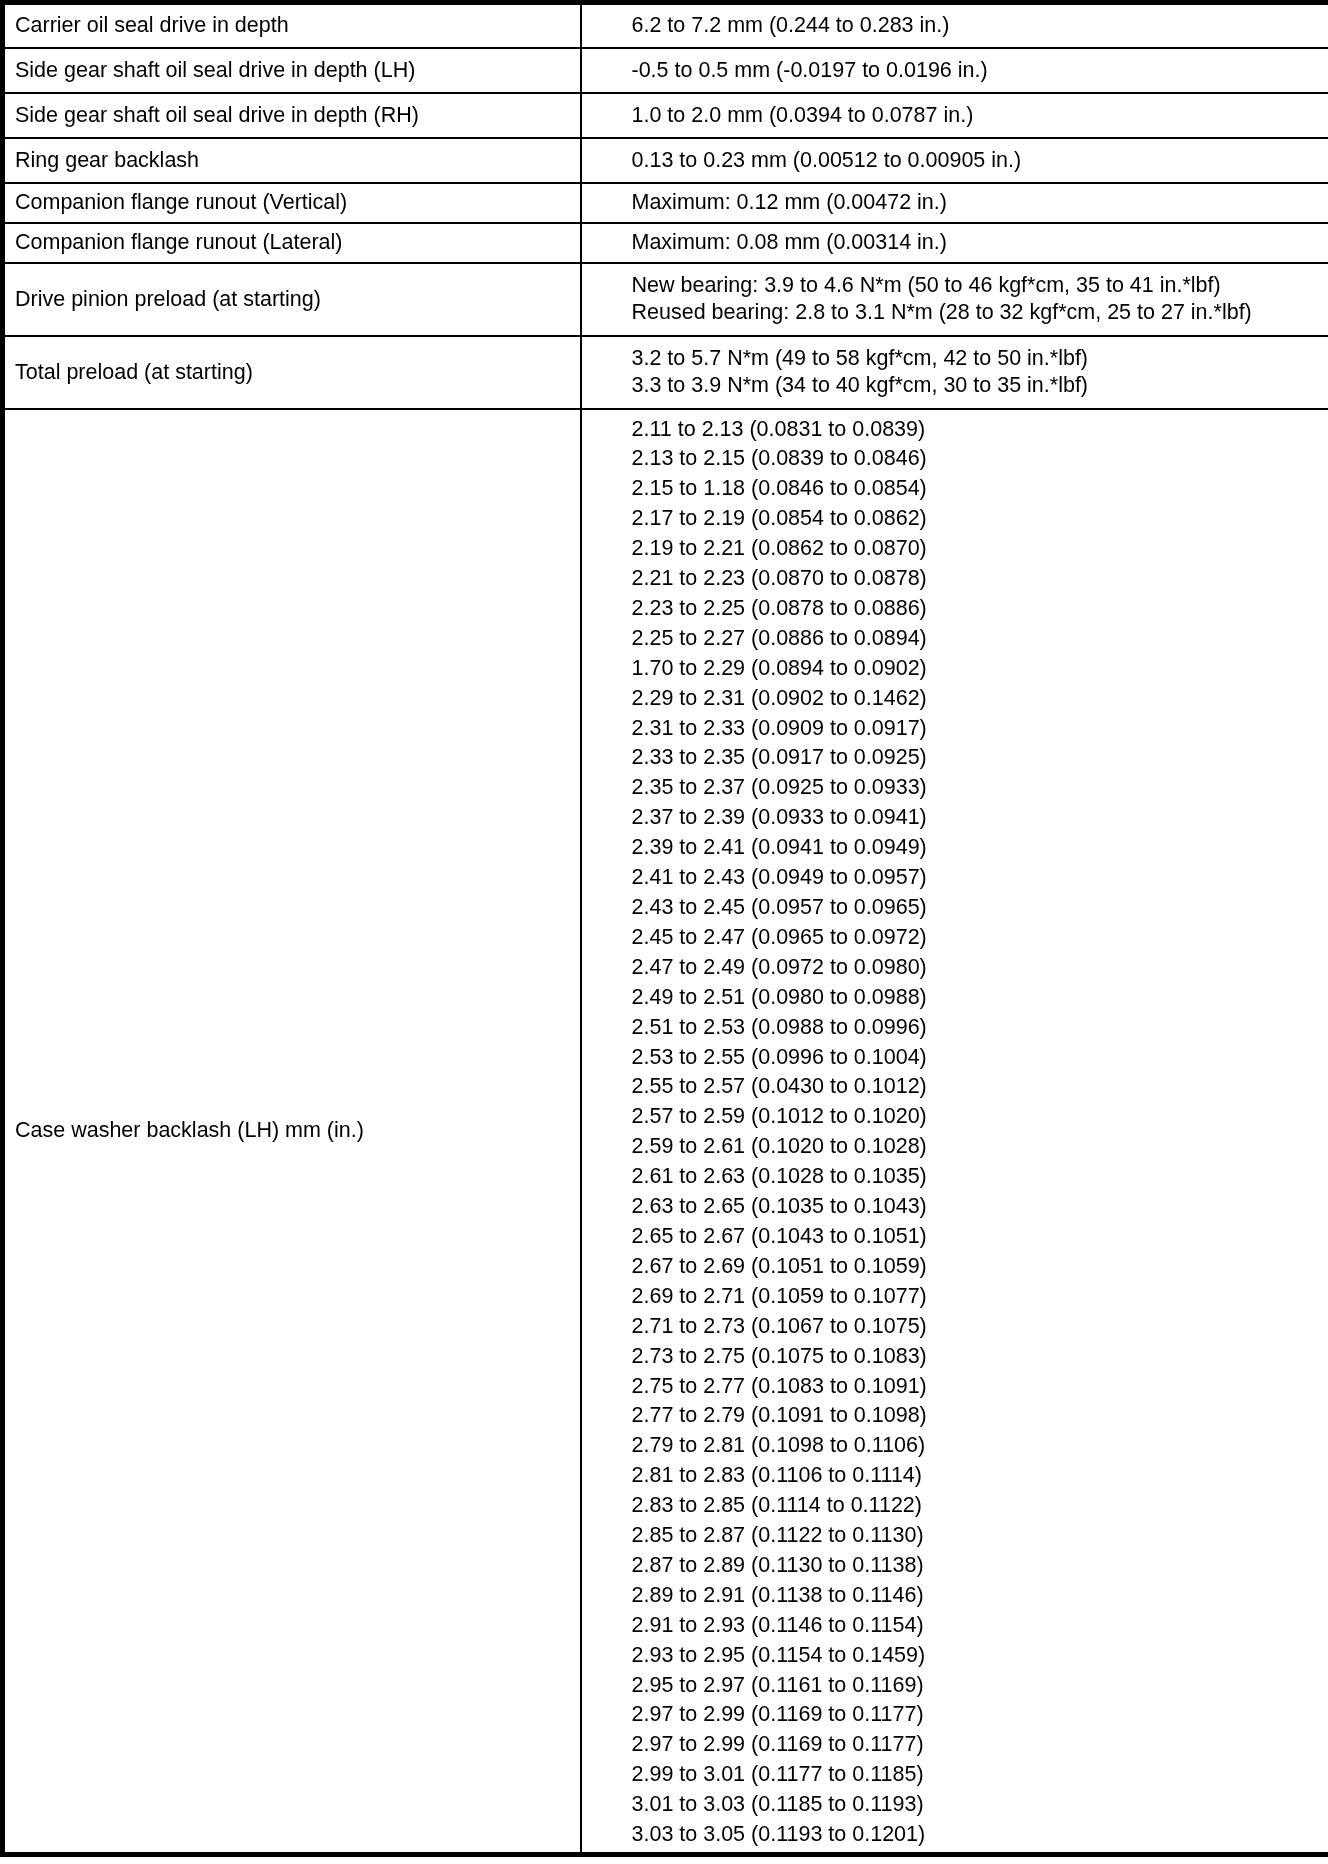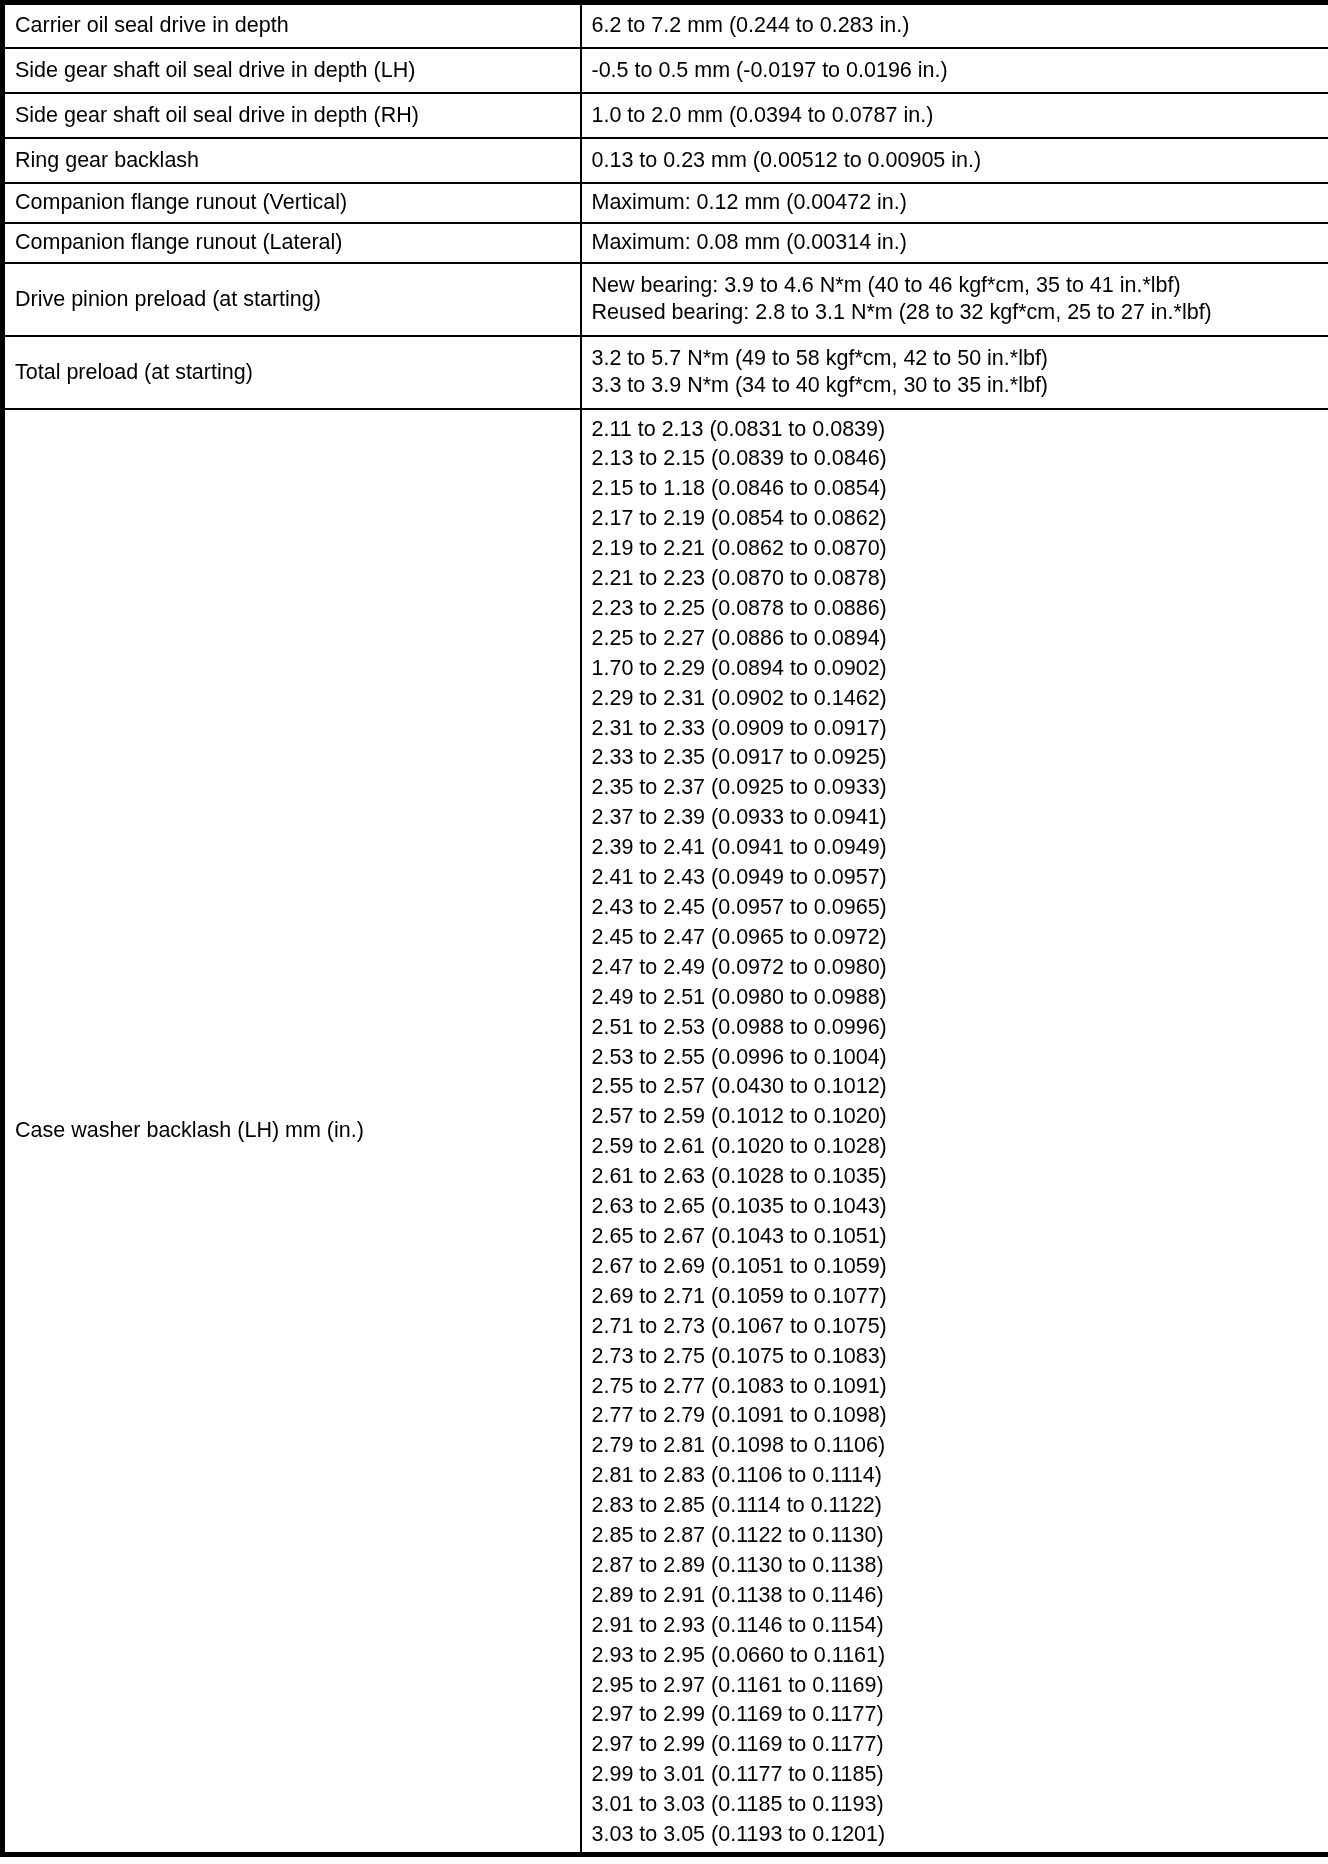--- a/index.html
+++ b/index.html
@@ -31,21 +31,21 @@
   col.col-label { width: 578px; }
   col.col-value { width: 750px; }
 
   
   tr.row-single { height: 45px; }
   tr.row-short  { height: 40px; }
   
   tr.row-double { height: 73px; }
   tr.row-double .value-lines div { line-height: 27px; }
 
-  .value-lines div { white-space: nowrap; }
+  .value-lines div { white-space: nowrap; margin-left: 40px; }
 
   
   tr.row-big td.value-cell {
     vertical-align: top;
     padding-top: 5px;
   }
   tr.row-big .value-lines div { line-height: 29.9px; }
 
   .label-cell div { white-space: nowrap; }
 </style>
@@ -118,21 +118,21 @@
               <div>Maximum: 0.08 mm (0.00314 in.)</div>
             </div>
           </td>
         </tr>
         <tr class="row-double">
           <td class="label-cell">
             <div>Drive pinion preload (at starting)</div>
           </td>
           <td class="value-cell">
             <div class="value-lines">
-              <div>New bearing: 3.9 to 4.6 N*m (40 to 46 kgf*cm, 35 to 41 in.*lbf)</div>
+              <div>New bearing: 3.9 to 4.6 N*m (50 to 46 kgf*cm, 35 to 41 in.*lbf)</div>
               <div>Reused bearing: 2.8 to 3.1 N*m (28 to 32 kgf*cm, 25 to 27 in.*lbf)</div>
             </div>
           </td>
         </tr>
         <tr class="row-double">
           <td class="label-cell">
             <div>Total preload (at starting)</div>
           </td>
           <td class="value-cell">
             <div class="value-lines">
@@ -181,21 +181,21 @@
               <div>2.73 to 2.75 (0.1075 to 0.1083)</div>
               <div>2.75 to 2.77 (0.1083 to 0.1091)</div>
               <div>2.77 to 2.79 (0.1091 to 0.1098)</div>
               <div>2.79 to 2.81 (0.1098 to 0.1106)</div>
               <div>2.81 to 2.83 (0.1106 to 0.1114)</div>
               <div>2.83 to 2.85 (0.1114 to 0.1122)</div>
               <div>2.85 to 2.87 (0.1122 to 0.1130)</div>
               <div>2.87 to 2.89 (0.1130 to 0.1138)</div>
               <div>2.89 to 2.91 (0.1138 to 0.1146)</div>
               <div>2.91 to 2.93 (0.1146 to 0.1154)</div>
-              <div>2.93 to 2.95 (0.0660 to 0.1161)</div>
+              <div>2.93 to 2.95 (0.1154 to 0.1459)</div>
               <div>2.95 to 2.97 (0.1161 to 0.1169)</div>
               <div>2.97 to 2.99 (0.1169 to 0.1177)</div>
               <div>2.97 to 2.99 (0.1169 to 0.1177)</div>
               <div>2.99 to 3.01 (0.1177 to 0.1185)</div>
               <div>3.01 to 3.03 (0.1185 to 0.1193)</div>
               <div>3.03 to 3.05 (0.1193 to 0.1201)</div>
             </div>
           </td>
         </tr>
       </tbody>

